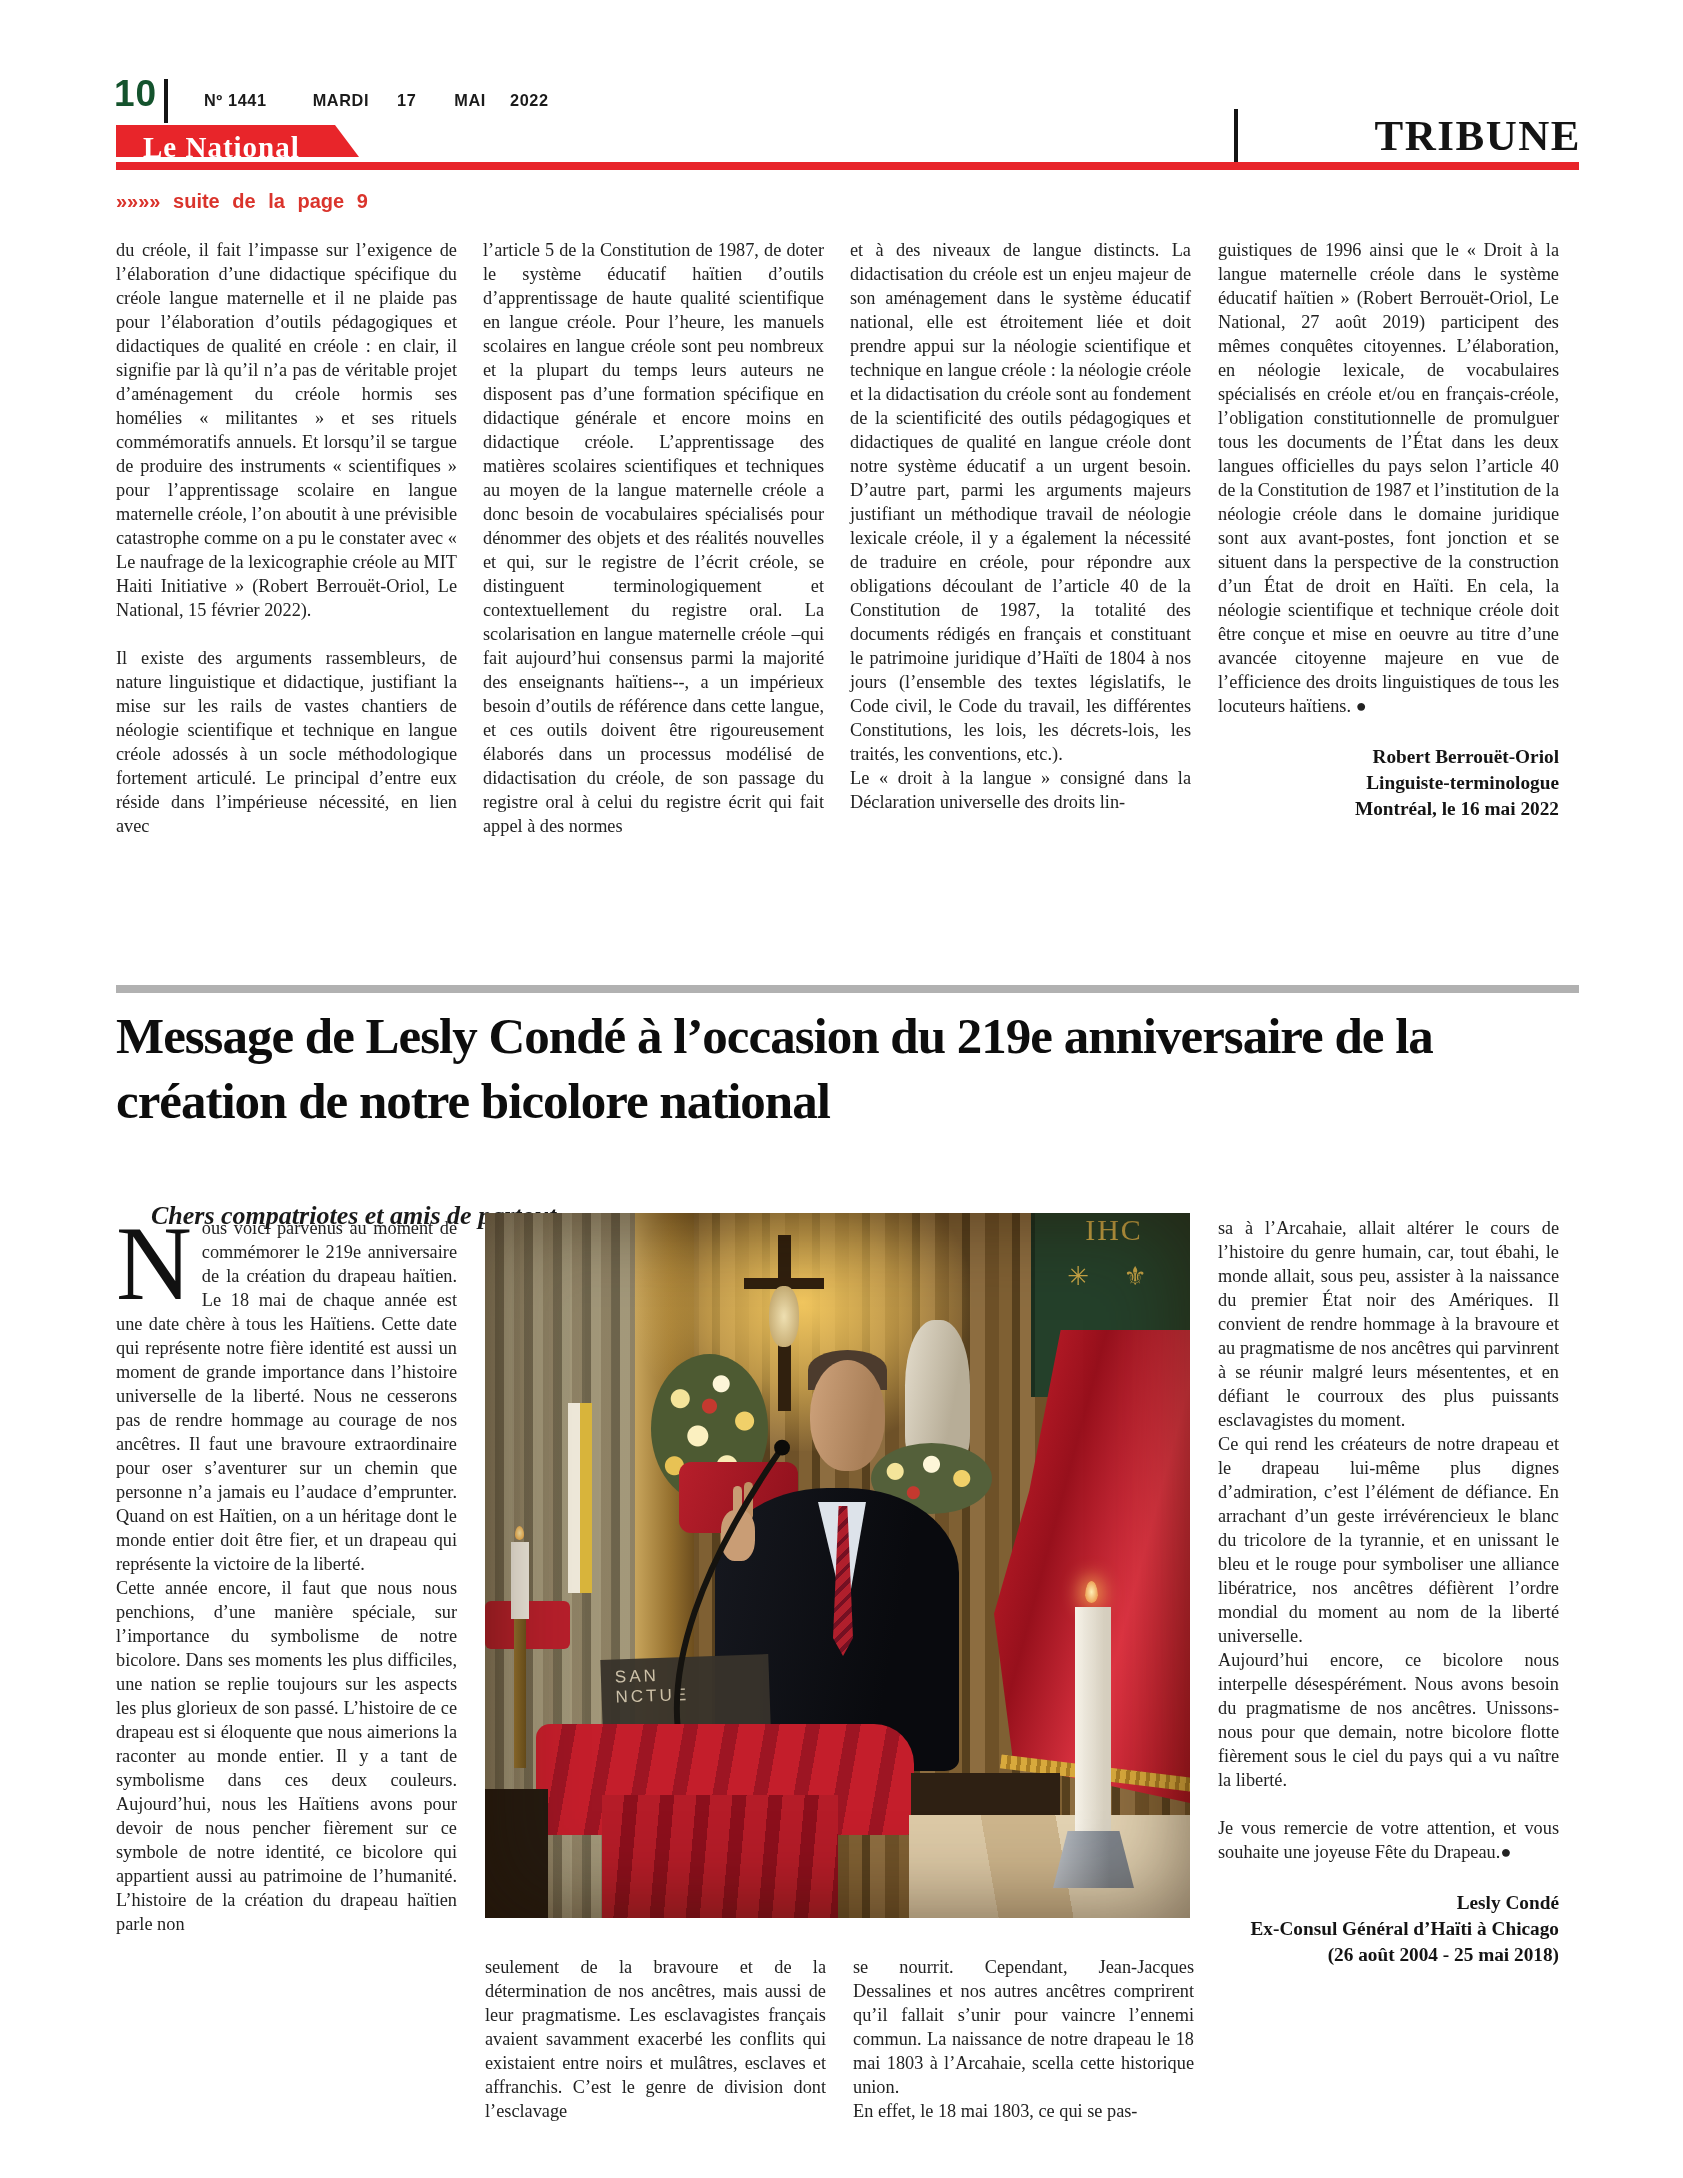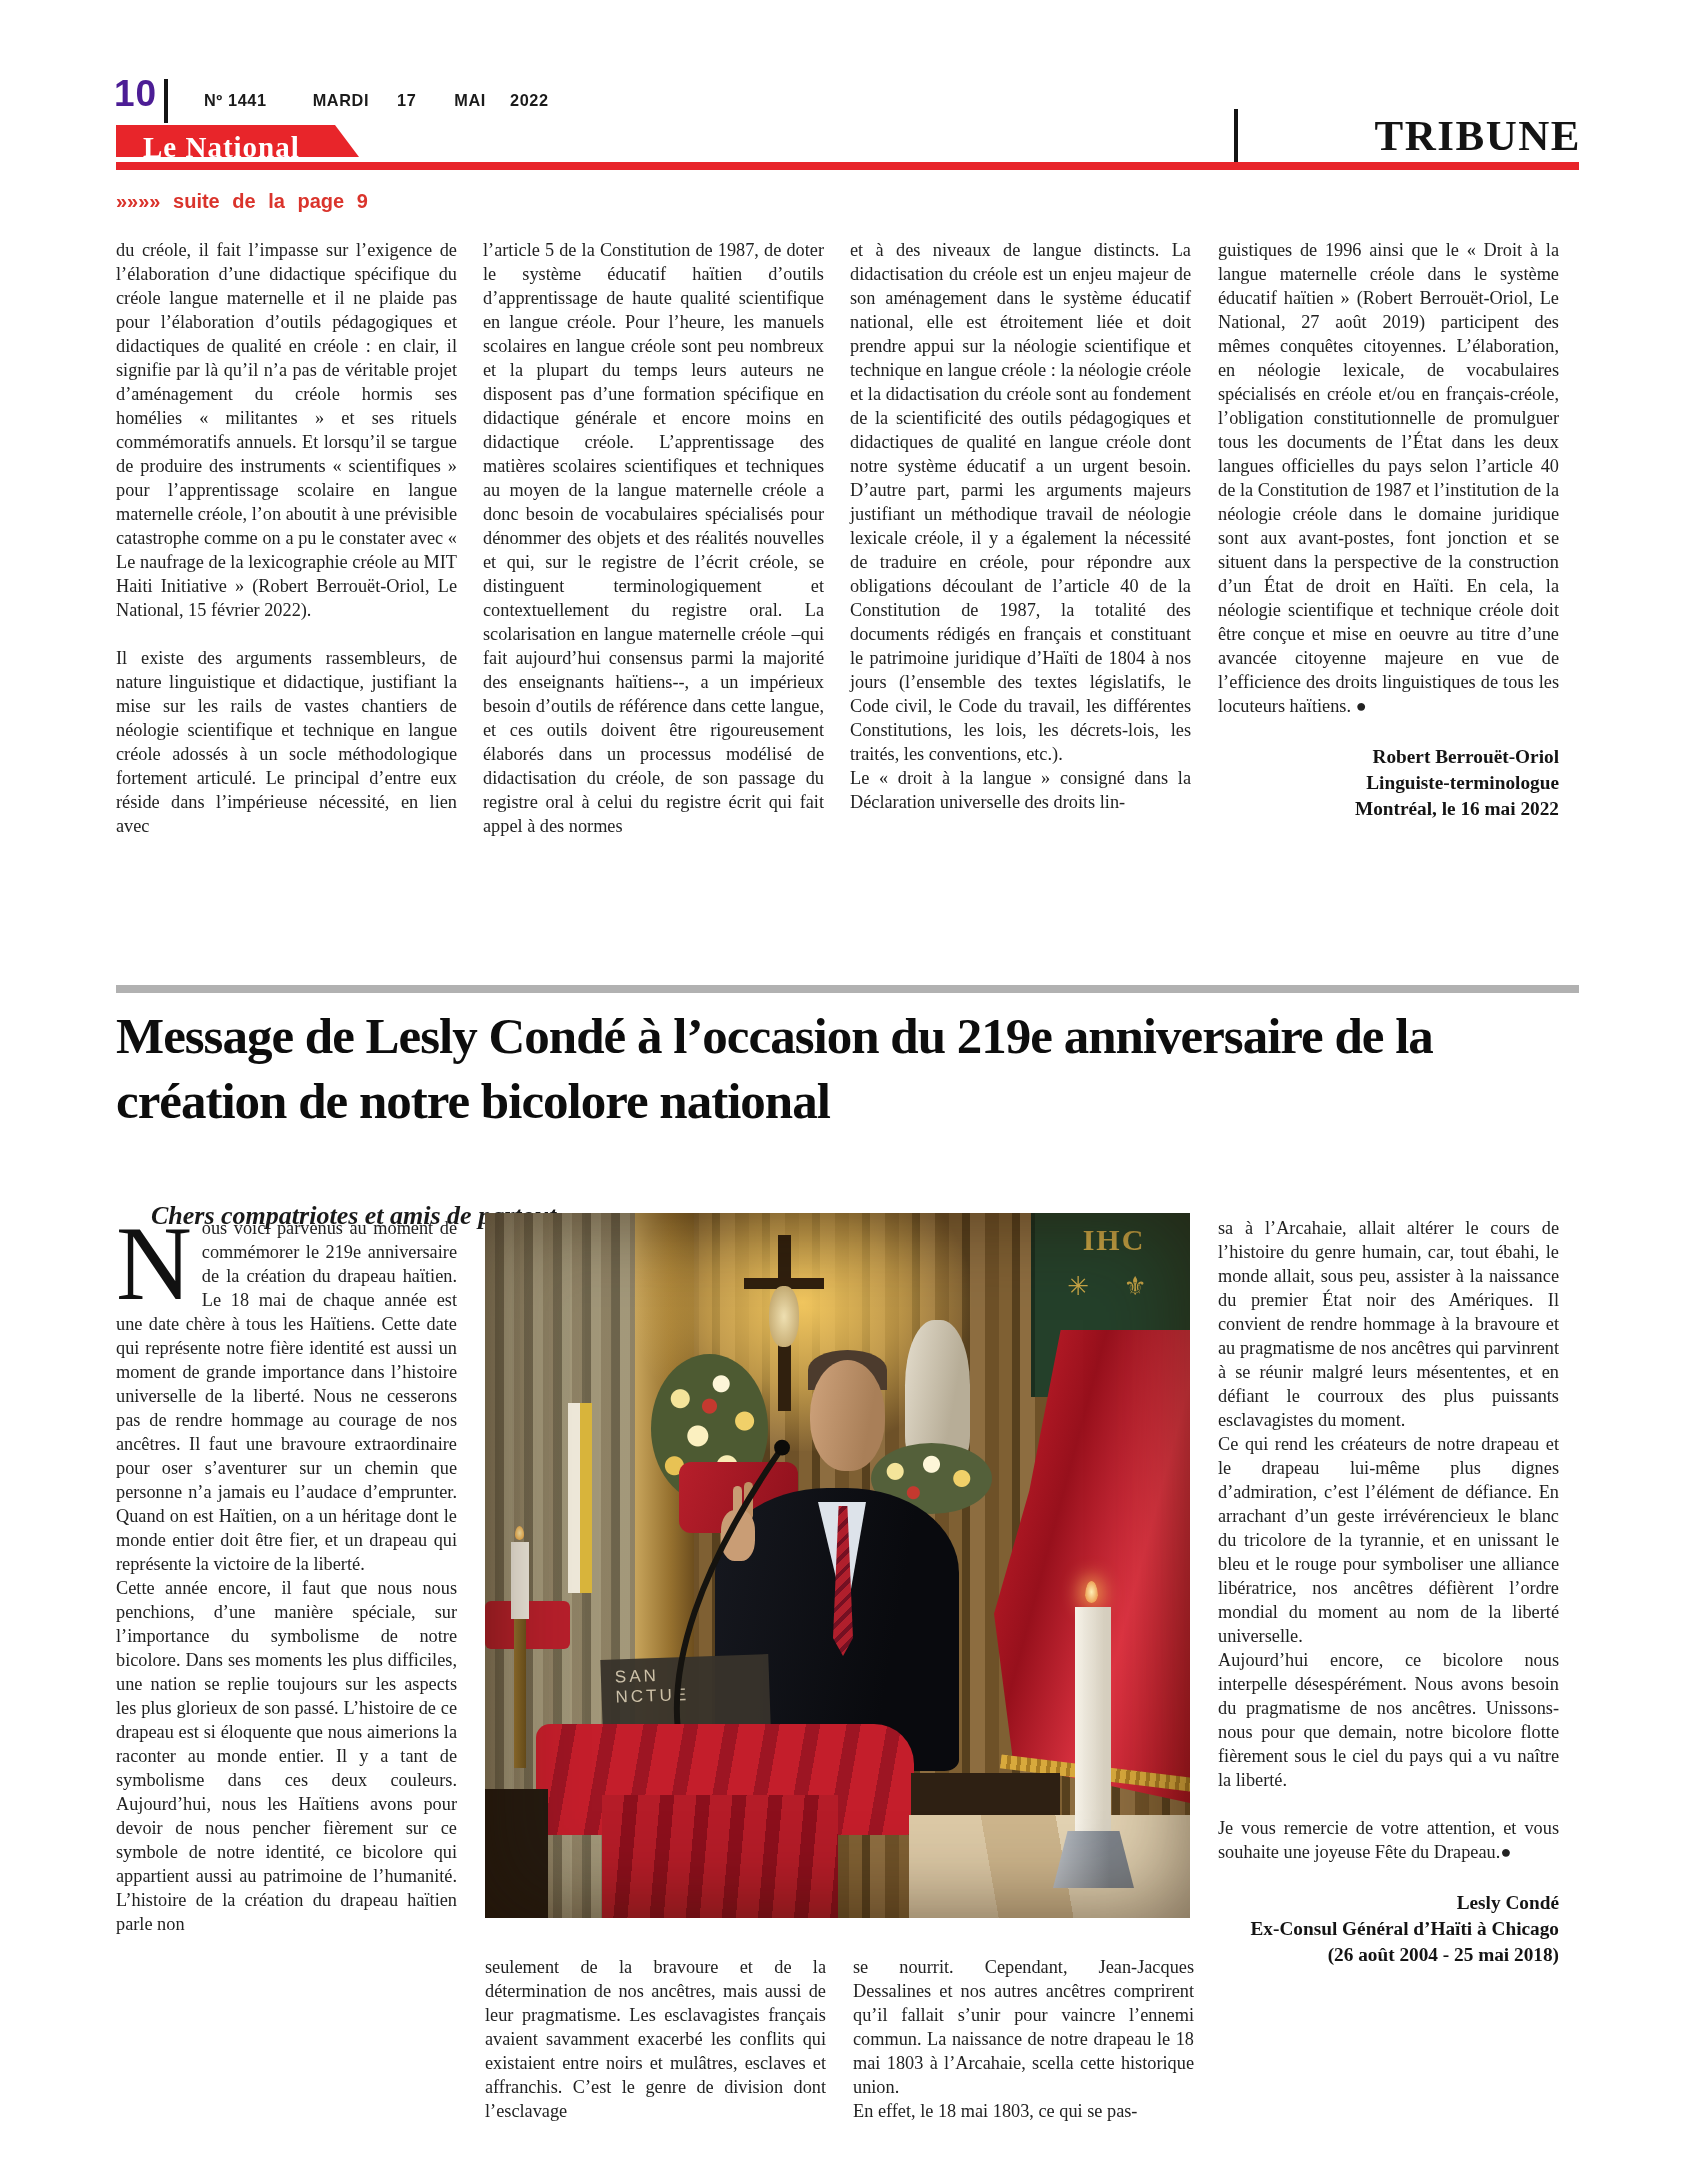--- a/index.html
+++ b/index.html
@@ -2,21 +2,21 @@
 <html><head>
 <meta charset="utf-8">
 <style>
   html,body{margin:0;padding:0;background:#ffffff;}
   #page{position:relative;width:1683px;height:2178px;background:#fff;overflow:hidden;
         font-family:"Liberation Serif","DejaVu Serif",serif;color:#1f1f1f;}
   .abs{position:absolute;}
 
   
   #page-number{left:114px;top:73px;font-family:"Liberation Sans","DejaVu Sans",sans-serif;
-               font-size:37px;font-weight:bold;color:#4c1d95;letter-spacing:1px;}
+               font-size:37px;font-weight:bold;color:#14532d;letter-spacing:1px;}
   #page-number-divider{left:164px;top:79px;width:4px;height:44px;background:#141414;}
   #issue-row{left:204px;top:91px;font-family:"Liberation Sans","DejaVu Sans",sans-serif;
              font-size:16.3px;font-weight:bold;color:#1b1b1b;letter-spacing:0.6px;}
   #issue-row span{display:inline-block;}
   #issue-no{margin-right:46px;} #issue-weekday{margin-right:28px;}
   #issue-day{margin-right:6px;} #issue-month{margin-right:24px;margin-left:32px;}
   #tribune-divider{left:1234px;top:109px;width:4px;height:53px;background:#141414;}
   #section-title{right:102px;top:111px;font-size:43px;font-weight:bold;letter-spacing:1.5px;color:#141414;}
   #brand-bar{left:116px;top:162px;width:1463px;height:8px;background:#e8252a;}
   #brand-box{left:116px;top:125px;width:243px;height:32px;background:#e8252a;
@@ -69,21 +69,21 @@
                     #4d5a32;}
   .ph-flowers-r{left:386px;top:230px;width:121px;height:71px;border-radius:50%;
          background:radial-gradient(circle at 20% 40%,#f4e49a 8px,transparent 9px),
                     radial-gradient(circle at 50% 30%,#fdf6d8 8px,transparent 9px),
                     radial-gradient(circle at 75% 50%,#f0d069 8px,transparent 9px),
                     radial-gradient(circle at 35% 70%,#c4392f 6px,transparent 7px),
                     #54603a;}
   .ph-banner{left:546px;top:0;width:158px;height:184px;background:#24402a;
          border-left:4px solid #1a2f1f;color:#c9a646;text-align:center;
          font-family:"Liberation Serif",serif;}
-  .ph-banner .mono{display:block;margin-top:10px;font-size:30px;font-weight:bold;letter-spacing:2px;}
+  .ph-banner .mono{display:block;margin-top:0;font-size:30px;font-weight:normal;letter-spacing:2px;}
   .ph-banner .symb{display:block;margin-top:14px;font-size:26px;letter-spacing:14px;}
   .ph-altar-red{left:194px;top:249px;width:119px;height:71px;border-radius:12px;
          background:linear-gradient(110deg,#b71f2b,#8e101c);}
   .ph-suit{left:230px;top:275px;width:244px;height:283px;
          background:linear-gradient(100deg,#16181f,#090a0e 70%);
          border-radius:46% 46% 6% 6% / 30% 30% 4% 4%;}
   .ph-shirt{left:333px;top:289px;width:48px;height:117px;background:#dde3ea;
          clip-path:polygon(0 0,100% 0,58% 100%);}
   .ph-tie{left:348px;top:293px;width:20px;height:150px;
          background:repeating-linear-gradient(135deg,#b01f2c 0 7px,#741022 7px 11px);

